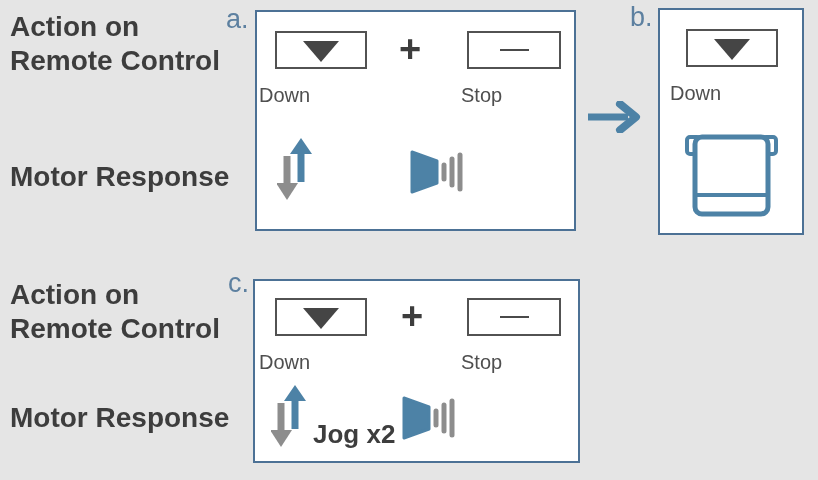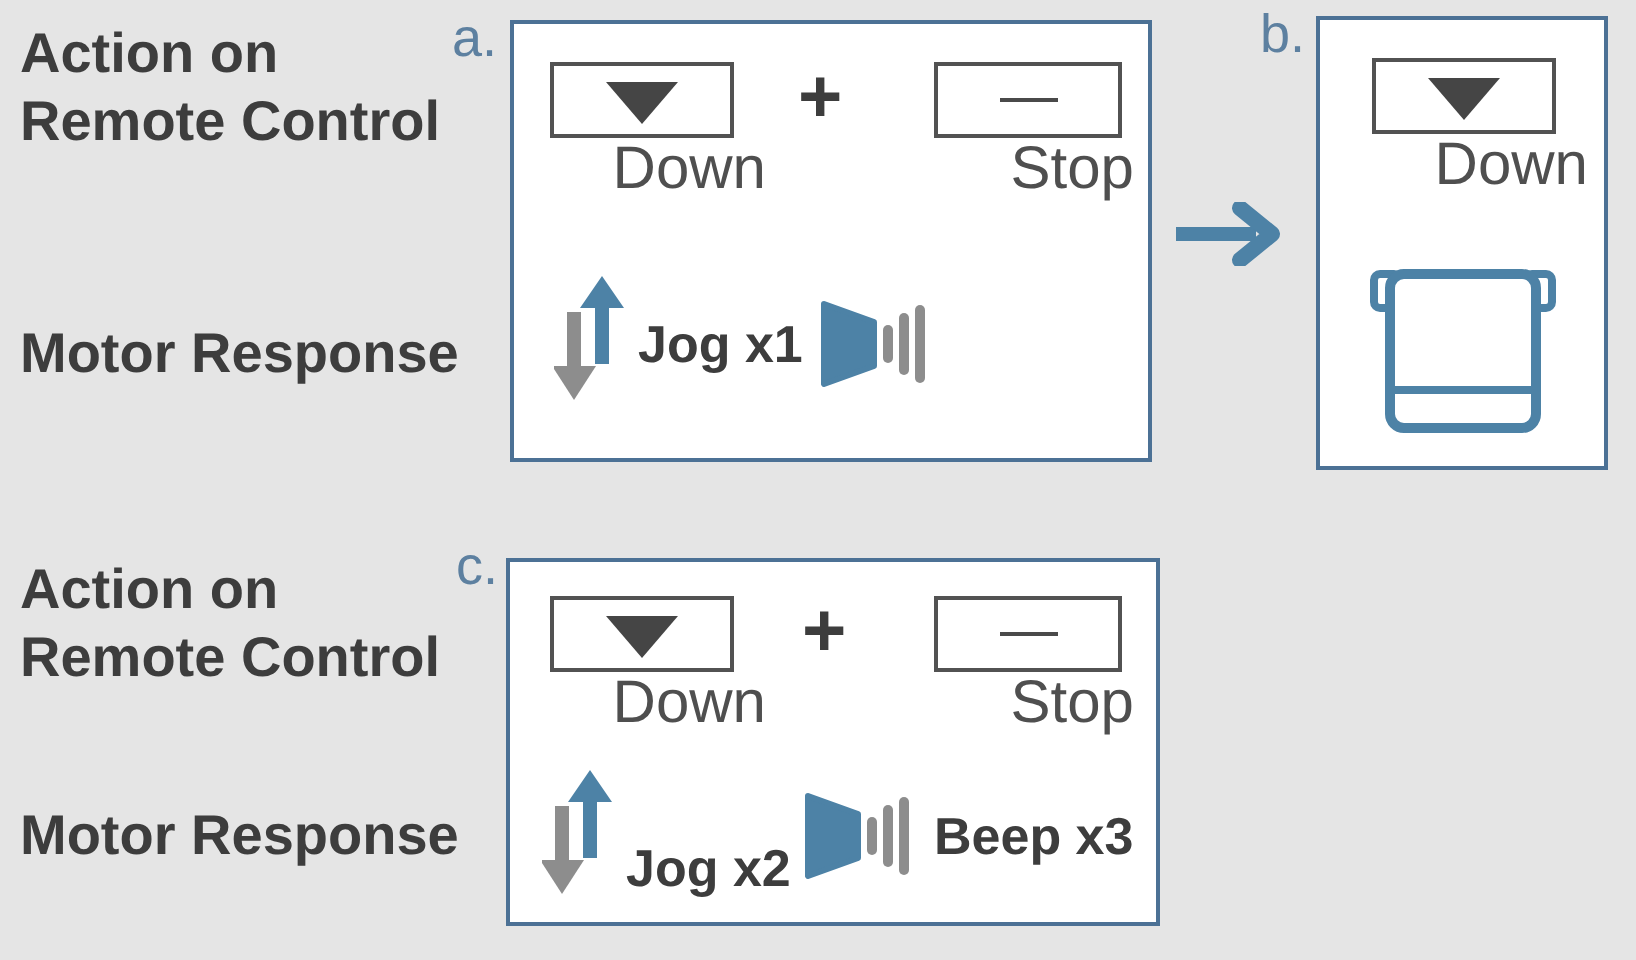--- a/index.html
+++ b/index.html
@@ -22,22 +22,22 @@
     position:absolute; border:2px solid #525252; background:#ffffff;
     box-sizing:border-box; display:flex; align-items:center; justify-content:center;
   }
   .tri-down {
     width:0; height:0;
     border-left:18px solid transparent; border-right:18px solid transparent;
     border-top:21px solid #454545; margin-top:2px;
   }
   .dash { width:29px; height:2px; background:#4a4a4a; }
   .btn-label {
-    position:absolute; font-size:30px; font-weight:400; color:#4f4f4f;
-    text-align:right; white-space:nowrap;
+    position:absolute; font-size:20px; font-weight:400; color:#4f4f4f;
+    text-align:left; white-space:nowrap;margin-top:16px;
   }
   .plus {
     position:absolute; font-size:38px; font-weight:700; color:#3d3d3d; line-height:1;
   }
   .resp-label {
     position:absolute; font-size:26px; font-weight:700; color:#3d3d3d; white-space:nowrap;
   }
   .icon { position:absolute; }
 </style>
 </head>
@@ -67,21 +67,20 @@
     <div class="btn-label" style="left:204px; top:56px; width:106px;">Stop</div>
 
     <span class="icon" style="left:20px; top:124px;">
       <svg width="36" height="66" viewBox="0 0 36 66">
         <line x1="24" y1="16" x2="24" y2="46" stroke="#4d82a6" stroke-width="7"></line>
         <polygon points="13,18 35,18 24,2" fill="#4d82a6"></polygon>
         <line x1="10" y1="20" x2="10" y2="49" stroke="#8d8d8d" stroke-width="7"></line>
         <polygon points="-1,47 21,47 10,64" fill="#8d8d8d"></polygon>
       </svg>
     </span>
-    <div class="resp-label" style="left:62px; top:145px;">Jog x1</div>
 
     <span class="icon" style="left:152px; top:138px;">
       <svg width="54" height="44" viewBox="0 0 54 44">
         <polygon points="3,2 28,11 28,33 3,42" fill="#4d82a6" stroke="#4d82a6" stroke-width="3" stroke-linejoin="round"></polygon>
         <line x1="35" y1="15" x2="35" y2="29" stroke="#8d8d8d" stroke-width="5" stroke-linecap="round"></line>
         <line x1="43" y1="9" x2="43" y2="35" stroke="#8d8d8d" stroke-width="5" stroke-linecap="round"></line>
         <line x1="51" y1="5" x2="51" y2="39" stroke="#8d8d8d" stroke-width="5" stroke-linecap="round"></line>
       </svg>
     </span>
   </div>
@@ -143,16 +142,15 @@
     <div class="resp-label" style="left:58px; top:122px;margin-top:16px;">Jog x2</div>
 
     <span class="icon" style="left:146px; top:115px;">
       <svg width="54" height="44" viewBox="0 0 54 44">
         <polygon points="3,2 28,11 28,33 3,42" fill="#4d82a6" stroke="#4d82a6" stroke-width="3" stroke-linejoin="round"></polygon>
         <line x1="35" y1="15" x2="35" y2="29" stroke="#8d8d8d" stroke-width="5" stroke-linecap="round"></line>
         <line x1="43" y1="9" x2="43" y2="35" stroke="#8d8d8d" stroke-width="5" stroke-linecap="round"></line>
         <line x1="51" y1="5" x2="51" y2="39" stroke="#8d8d8d" stroke-width="5" stroke-linecap="round"></line>
       </svg>
     </span>
-    <div class="resp-label" style="left:212px; top:122px;">Beep x3</div>
   </div>
 
 </div>
 
 </body></html>

